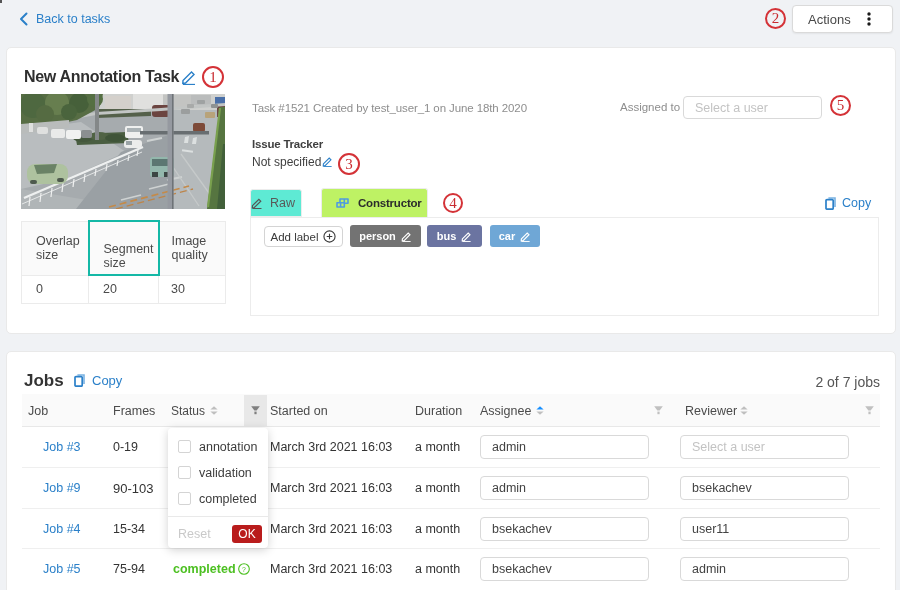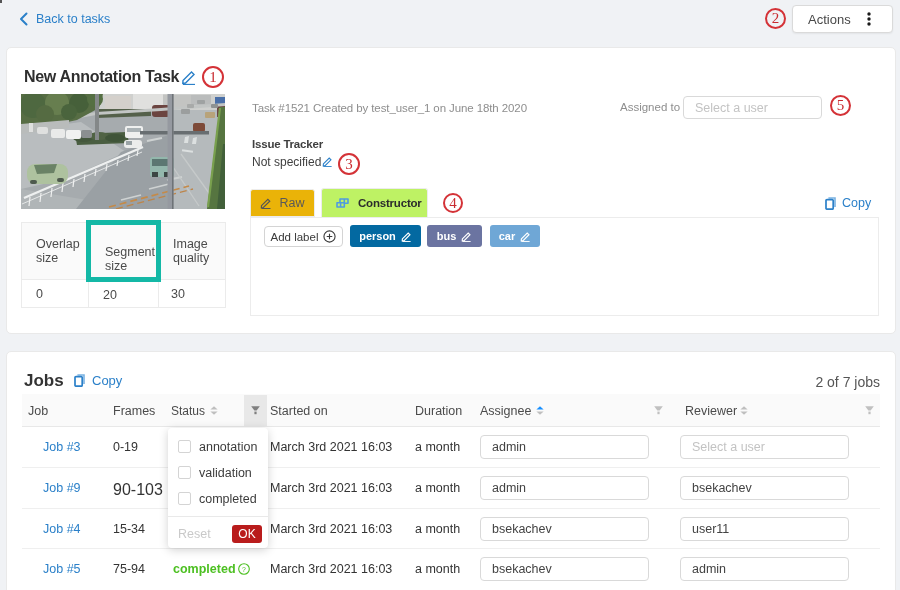--- a/index.html
+++ b/index.html
@@ -163,21 +163,21 @@
   <rect x="151" y="0" width="1.5" height="115" fill="#6e7377"></rect>
   <rect x="74" y="0" width="4" height="46" fill="#848889"></rect>
 </svg>
 </div>
 
 <div class="abs" style="left:21px;top:220px;width:204px;">
   <table style="border-collapse:collapse;width:204px;table-layout:fixed;font-size:12.5px;color:#4b4b4b;">
     <tbody>
         <tr style="background:#fafafa;">
       <td style="border:1px solid #ebebeb;width:67px;height:50px;padding:4px 0 4px 14px;vertical-align:middle;line-height:14px;">Overlap size</td>
-      <td style="border:5px solid #14b8a6;width:70px;padding:20px 0 4px 14px;line-height:14px;">Segment size</td>
+      <td style="border:2px solid #14b8a6;width:70px;padding:20px 0 4px 14px;line-height:14px;">Segment size</td>
       <td style="border:1px solid #ebebeb;width:67px;padding:4px 0 4px 12px;line-height:14px;">Image quality</td>
     </tr>
     <tr style="background:#fff;">
       <td style="border:1px solid #ebebeb;height:28px;padding-left:14px;">0</td>
       <td style="border:1px solid #ebebeb;padding-left:14px;">20</td>
       <td style="border:1px solid #ebebeb;padding-left:12px;">30</td>
     </tr>
   </tbody>
     </table>
 </div>
@@ -190,21 +190,21 @@
 <div class="circ" style="left:830px;top:95px;width:21px;height:21px;">5</div>
 
 <div class="abs" style="left:252px;top:138px;font-size:11.5px;letter-spacing:-0.2px;font-weight:700;color:#404040;">Issue Tracker</div>
 <div class="abs" style="left:252px;top:155px;font-size:12px;color:#404040;">Not specified</div>
 <svg class="abs" style="left:322px;top:156px;" width="11" height="11" viewBox="0 0 16 16">
     <path d="M2 11.5 L10.5 3 L13 5.5 L4.5 14 L1.8 14.4 Z" fill="none" stroke="#2b80c9" stroke-width="1.6"></path>
     <path d="M2 15.6 H14" stroke="#2b80c9" stroke-width="1.8"></path>
   </svg>
 <div class="circ" style="left:338px;top:153px;width:22px;height:22px;">3</div>
 
-<div class="abs" style="left:250px;top:189px;width:65px;height:28px;background:#eab308;border:1px solid #ececec;border-radius:3px 3px 0 0;display:flex;align-items:center;justify-content:center;">
+<div class="abs" style="left:250px;top:189px;width:52px;height:28px;background:#5eead4;border:1px solid #ececec;border-radius:3px 3px 0 0;display:flex;align-items:center;">
   <svg width="12" height="12" viewBox="0 0 16 16" style="margin-right:7px;">
       <path d="M2 11.5 L10.5 3 L13 5.5 L4.5 14 L1.8 14.4 Z" fill="none" stroke="#555" stroke-width="1.6"></path>
       <path d="M2 15.6 H14" stroke="#555" stroke-width="1.8"></path>
     </svg>
   <span style="font-size:12.5px;color:#595959;">Raw</span>
 </div>
 <div class="abs" style="left:321px;top:188px;width:107px;height:29px;background:#bef264;border:1px solid #ececec;border-bottom:none;border-radius:3px 3px 0 0;display:flex;align-items:center;">
   <svg width="13" height="10" viewBox="0 0 13 10" style="margin-left:14px;">
       <path d="M4 1 H12 V5.2 H8.3 V9 H1 V4.8 H4 Z" fill="none" stroke="#4f9be0" stroke-width="1.6" stroke-linejoin="round"></path>
       <path d="M8.3 1 V5.2 M4 4.8 H8.3 M4.6 4.8 V9" stroke="#4f9be0" stroke-width="1.6" fill="none"></path>
@@ -222,21 +222,21 @@
 </div>
 
 <div class="abs" style="left:250px;top:217px;width:629px;height:99px;background:#fff;border:1px solid #ececec;"></div>
 <div class="abs" style="left:264px;top:226px;width:79px;height:21px;background:#fff;border:1px solid #d4d4d4;border-radius:4px;display:flex;align-items:center;justify-content:center;">
   <span style="font-size:11.5px;color:#3a3a3a;">Add label</span>
   <svg width="13" height="13" viewBox="0 0 14 14" style="margin-left:5px;">
       <circle cx="7" cy="7" r="6" fill="none" stroke="#3a3a3a" stroke-width="1.2"></circle>
       <path d="M7 4 V10 M4 7 H10" stroke="#3a3a3a" stroke-width="1.2"></path>
     </svg>
 </div>
-<div class="abs" style="left:350px;top:225px;width:71px;height:22px;background:#0369a1;border-radius:3px;display:flex;align-items:center;justify-content:center;">
+<div class="abs" style="left:350px;top:225px;width:71px;height:22px;background:#737373;border-radius:3px;display:flex;align-items:center;justify-content:center;">
   <span style="font-size:11px;font-weight:700;color:#fff;margin-right:5px;">person</span>
   <svg width="11" height="11" viewBox="0 0 16 16">
       <path d="M2 11.5 L10.5 3 L13 5.5 L4.5 14 L1.8 14.4 Z" fill="none" stroke="#fff" stroke-width="1.7"></path>
       <path d="M2 15.6 H14" stroke="#fff" stroke-width="1.9"></path>
     </svg>
 </div>
 <div class="abs" style="left:427px;top:225px;width:55px;height:22px;background:#6b74a1;border-radius:3px;display:flex;align-items:center;justify-content:center;">
   <span style="font-size:11px;font-weight:700;color:#fff;margin-right:5px;">bus</span>
   <svg width="11" height="11" viewBox="0 0 16 16">
       <path d="M2 11.5 L10.5 3 L13 5.5 L4.5 14 L1.8 14.4 Z" fill="none" stroke="#fff" stroke-width="1.7"></path>
@@ -305,21 +305,21 @@
 <div class="abs blue" style="left:43px;top:440px;font-size:12.5px;">Job #3</div>
 <div class="abs" style="left:113px;top:440px;font-size:12.5px;color:#333;">0-19</div>
 <div class="abs" style="left:270px;top:440px;font-size:12.5px;color:#333;">March 3rd 2021 16:03</div>
 <div class="abs" style="left:415px;top:440px;font-size:12.5px;color:#333;">a month</div>
 <div class="input" style="left:480px;top:435px;width:169px;height:24px;">admin</div>
 <div class="input" style="left:680px;top:435px;width:169px;height:24px;">
     <span class="ph">Select a user</span>
   </div>
 
 <div class="abs blue" style="left:43px;top:481px;font-size:12.5px;">Job #9</div>
-<div class="abs" style="left:113px;top:481px;font-size:16px;color:#333;">90-103</div>
+<div class="abs" style="left:113px;top:481px;font-size:13px;color:#333;">90-103</div>
 <div class="abs" style="left:270px;top:481px;font-size:12.5px;color:#333;">March 3rd 2021 16:03</div>
 <div class="abs" style="left:415px;top:481px;font-size:12.5px;color:#333;">a month</div>
 <div class="input" style="left:480px;top:476px;width:169px;height:24px;">admin</div>
 <div class="input" style="left:680px;top:476px;width:169px;height:24px;">bsekachev</div>
 
 <div class="abs blue" style="left:43px;top:522px;font-size:12.5px;">Job #4</div>
 <div class="abs" style="left:113px;top:522px;font-size:12.5px;color:#333;">15-34</div>
 <div class="abs" style="left:270px;top:522px;font-size:12.5px;color:#333;">March 3rd 2021 16:03</div>
 <div class="abs" style="left:415px;top:522px;font-size:12.5px;color:#333;">a month</div>
 <div class="input" style="left:480px;top:517px;width:169px;height:24px;">bsekachev</div>

